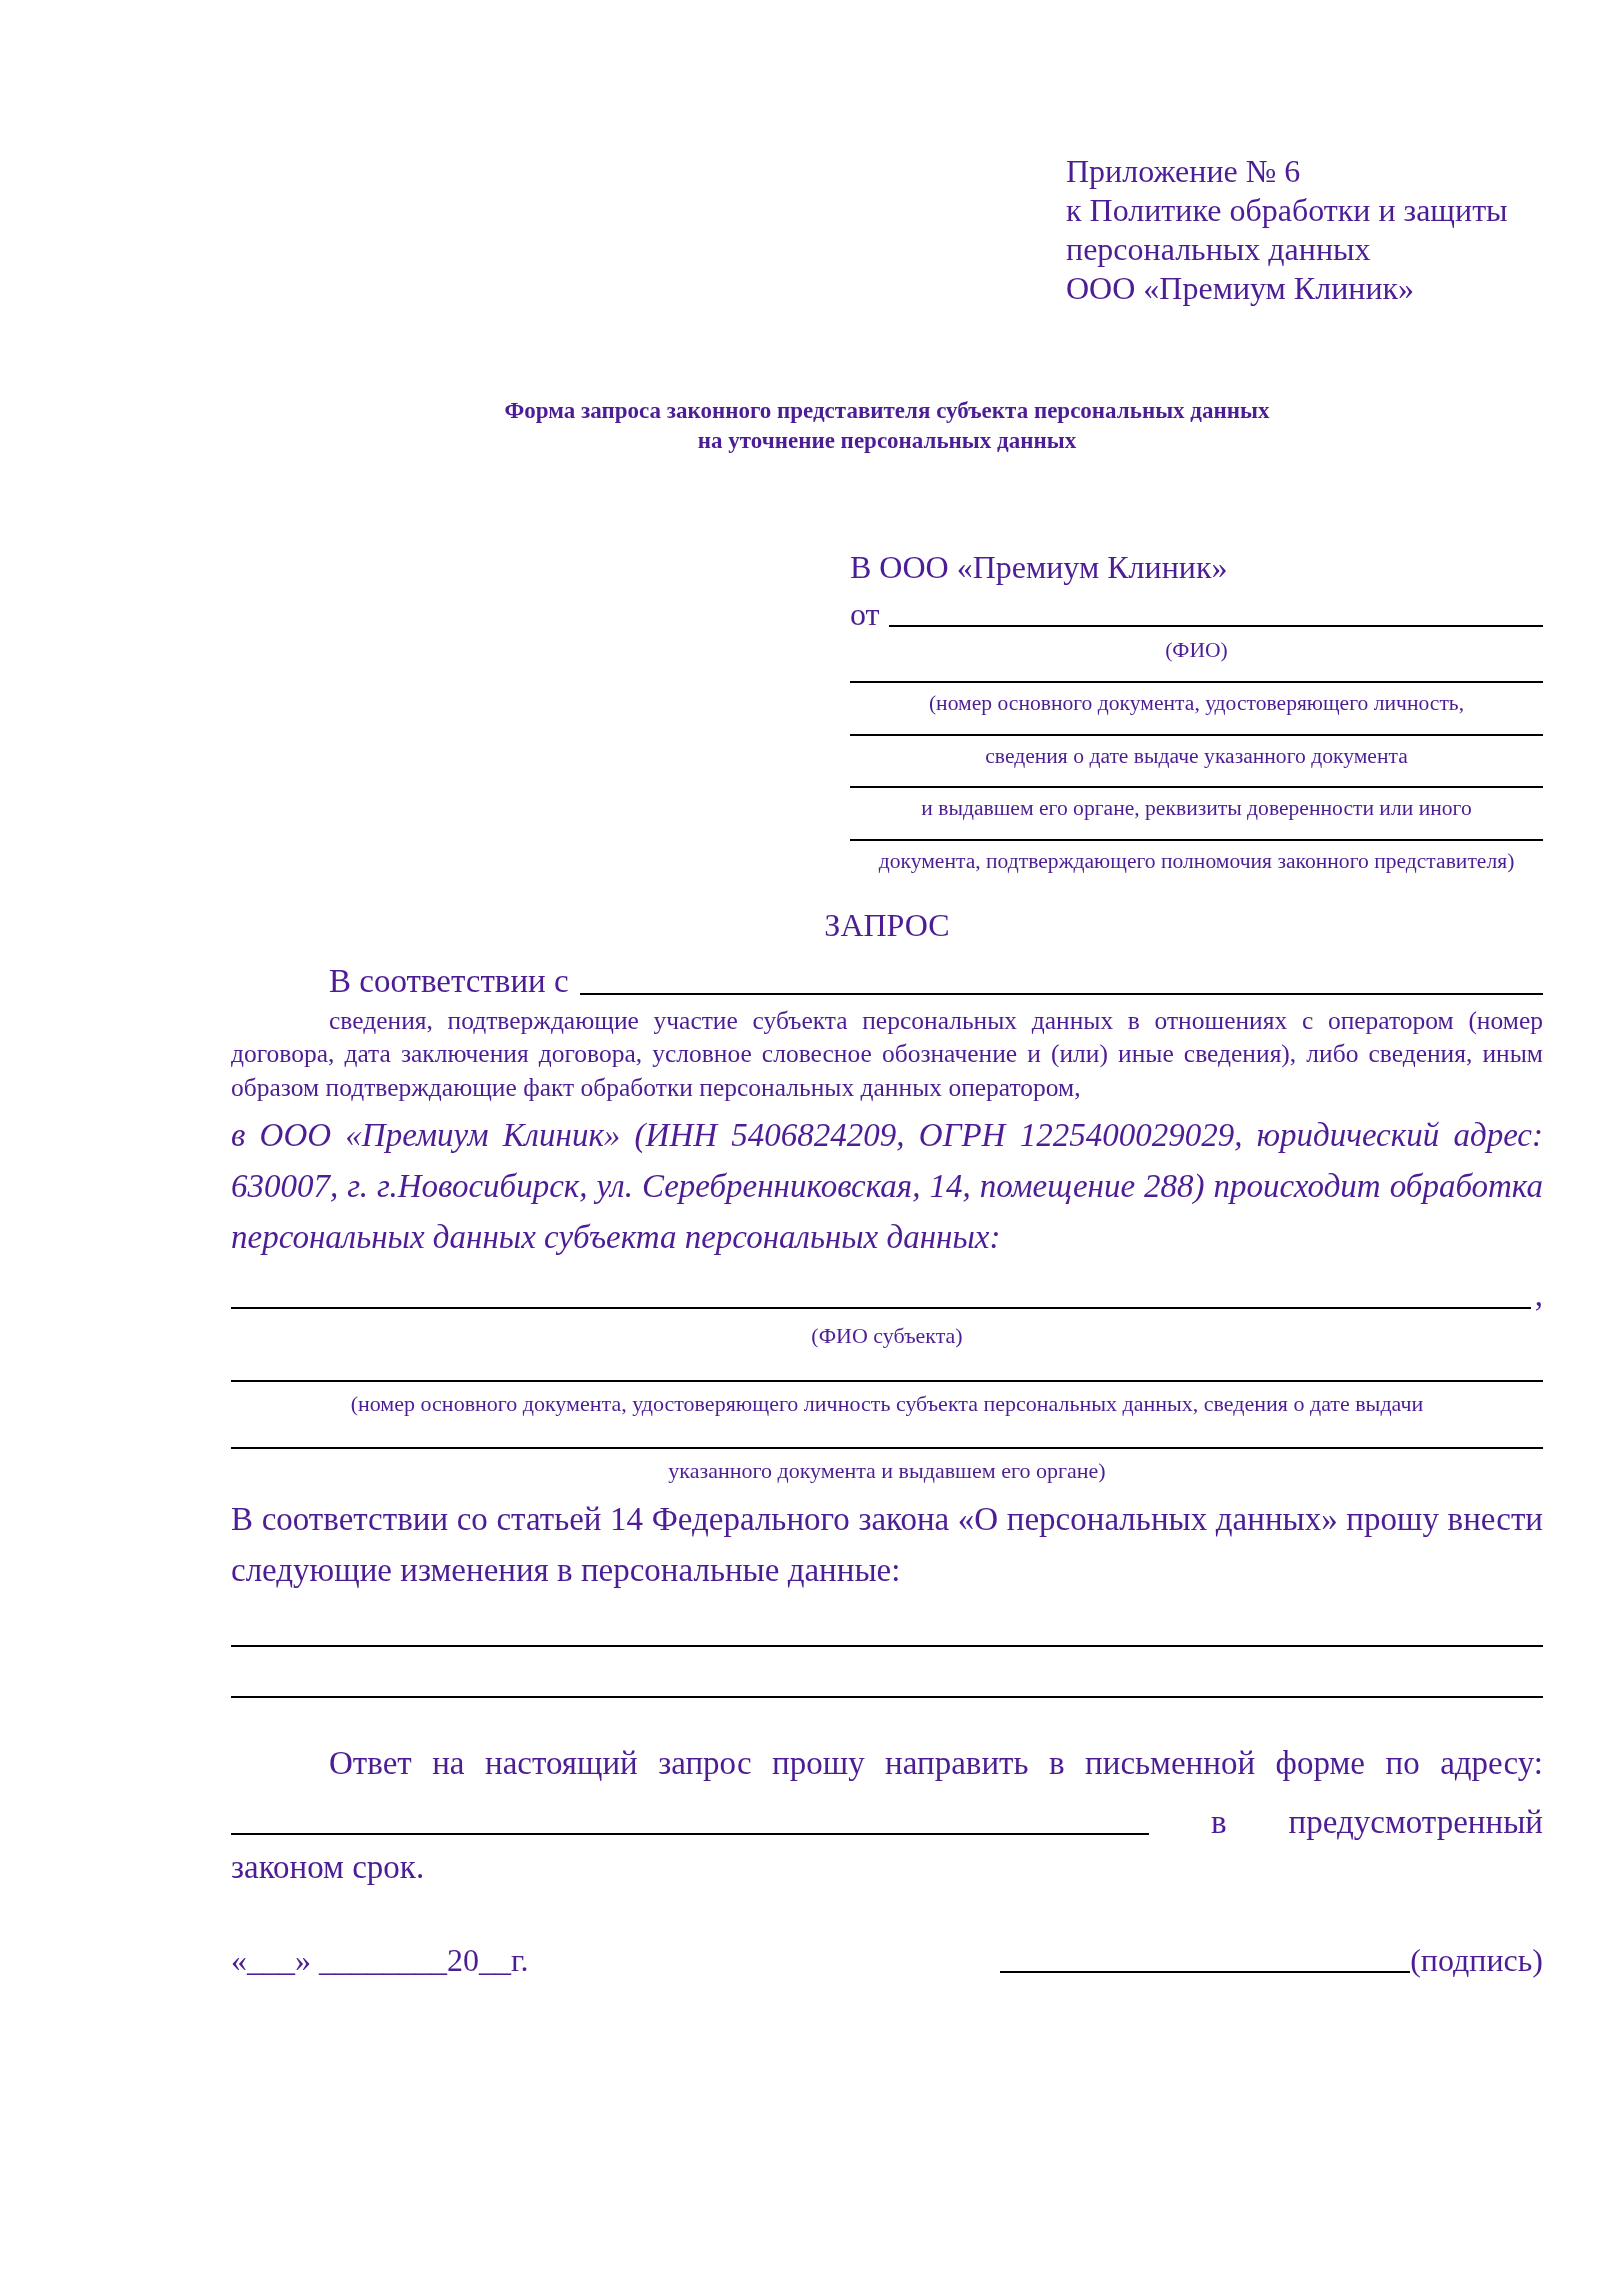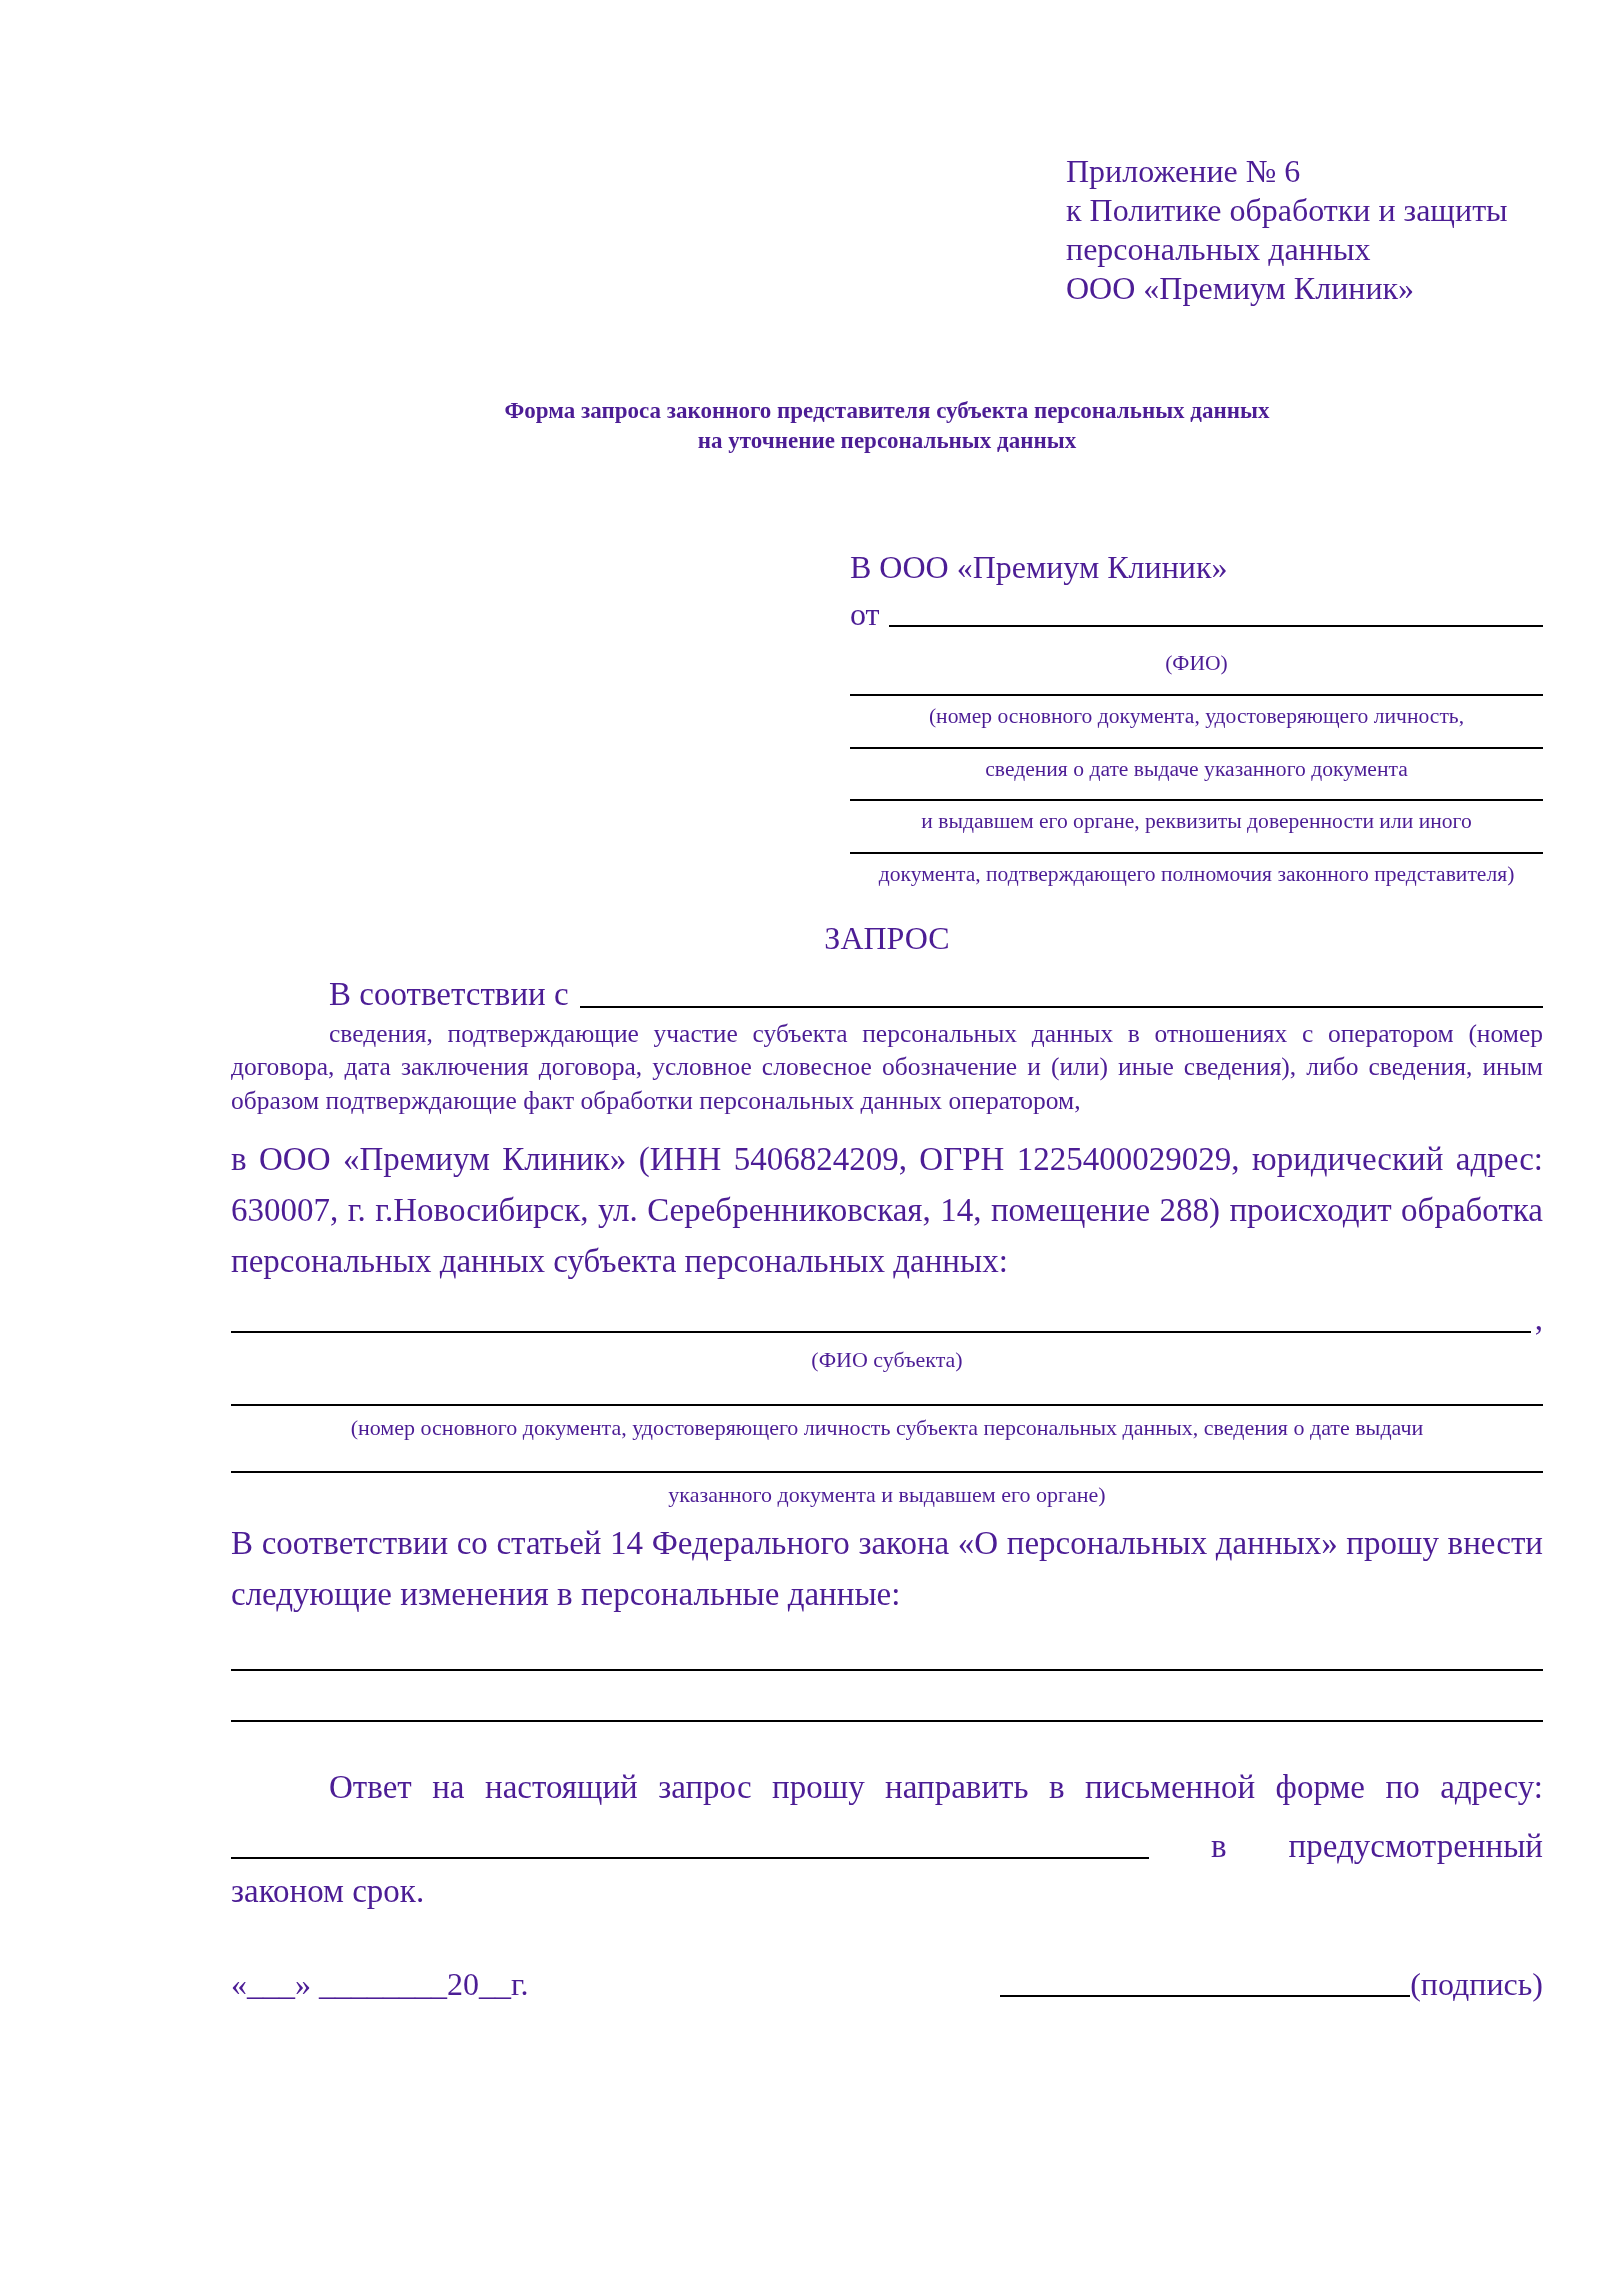--- a/index.html
+++ b/index.html
@@ -49,21 +49,21 @@
     height: 0;
     border-bottom: 2.9px solid #000;
     margin-bottom: 5.9px;
   }
   .from-line .fill-line { margin-left: 9.8px; }
   .caption {
     font-size: 21.6px;
     line-height: 1.35;
     text-align: center;
   }
-  .addr .caption-fio { margin-top: 16px; }
+  .addr .caption-fio { margin-top: 3px; }
   .blank-item .rule {
     height: 0;
     border-top: 2.9px solid #000;
     margin-top: 15.7px;
   }
   .blank-item .caption { margin-top: 6px; }
   
   .req-heading {
     margin-top: 27.4px;
     font-size: 32px;
@@ -85,21 +85,21 @@
     line-height: 1.32;
     text-align: justify;
     text-indent: 98px;
   }
   .body-par {
     margin: 0;
     font-size: 33px;
     line-height: 1.55;
     text-align: justify;
   }
-  .op-par { margin-top: 16px; }
+  .op-par { margin-top: 5px; font-style: italic; }
   .subject-row {
     display: flex;
     align-items: flex-end;
     font-size: 33px;
     height: 45px;
     margin-top: 5.9px;
   }
   .subject-row .fill-line { margin-bottom: 4.9px; }
   .subject-row .comma { padding-left: 3.9px; }
   .caption-wide {

